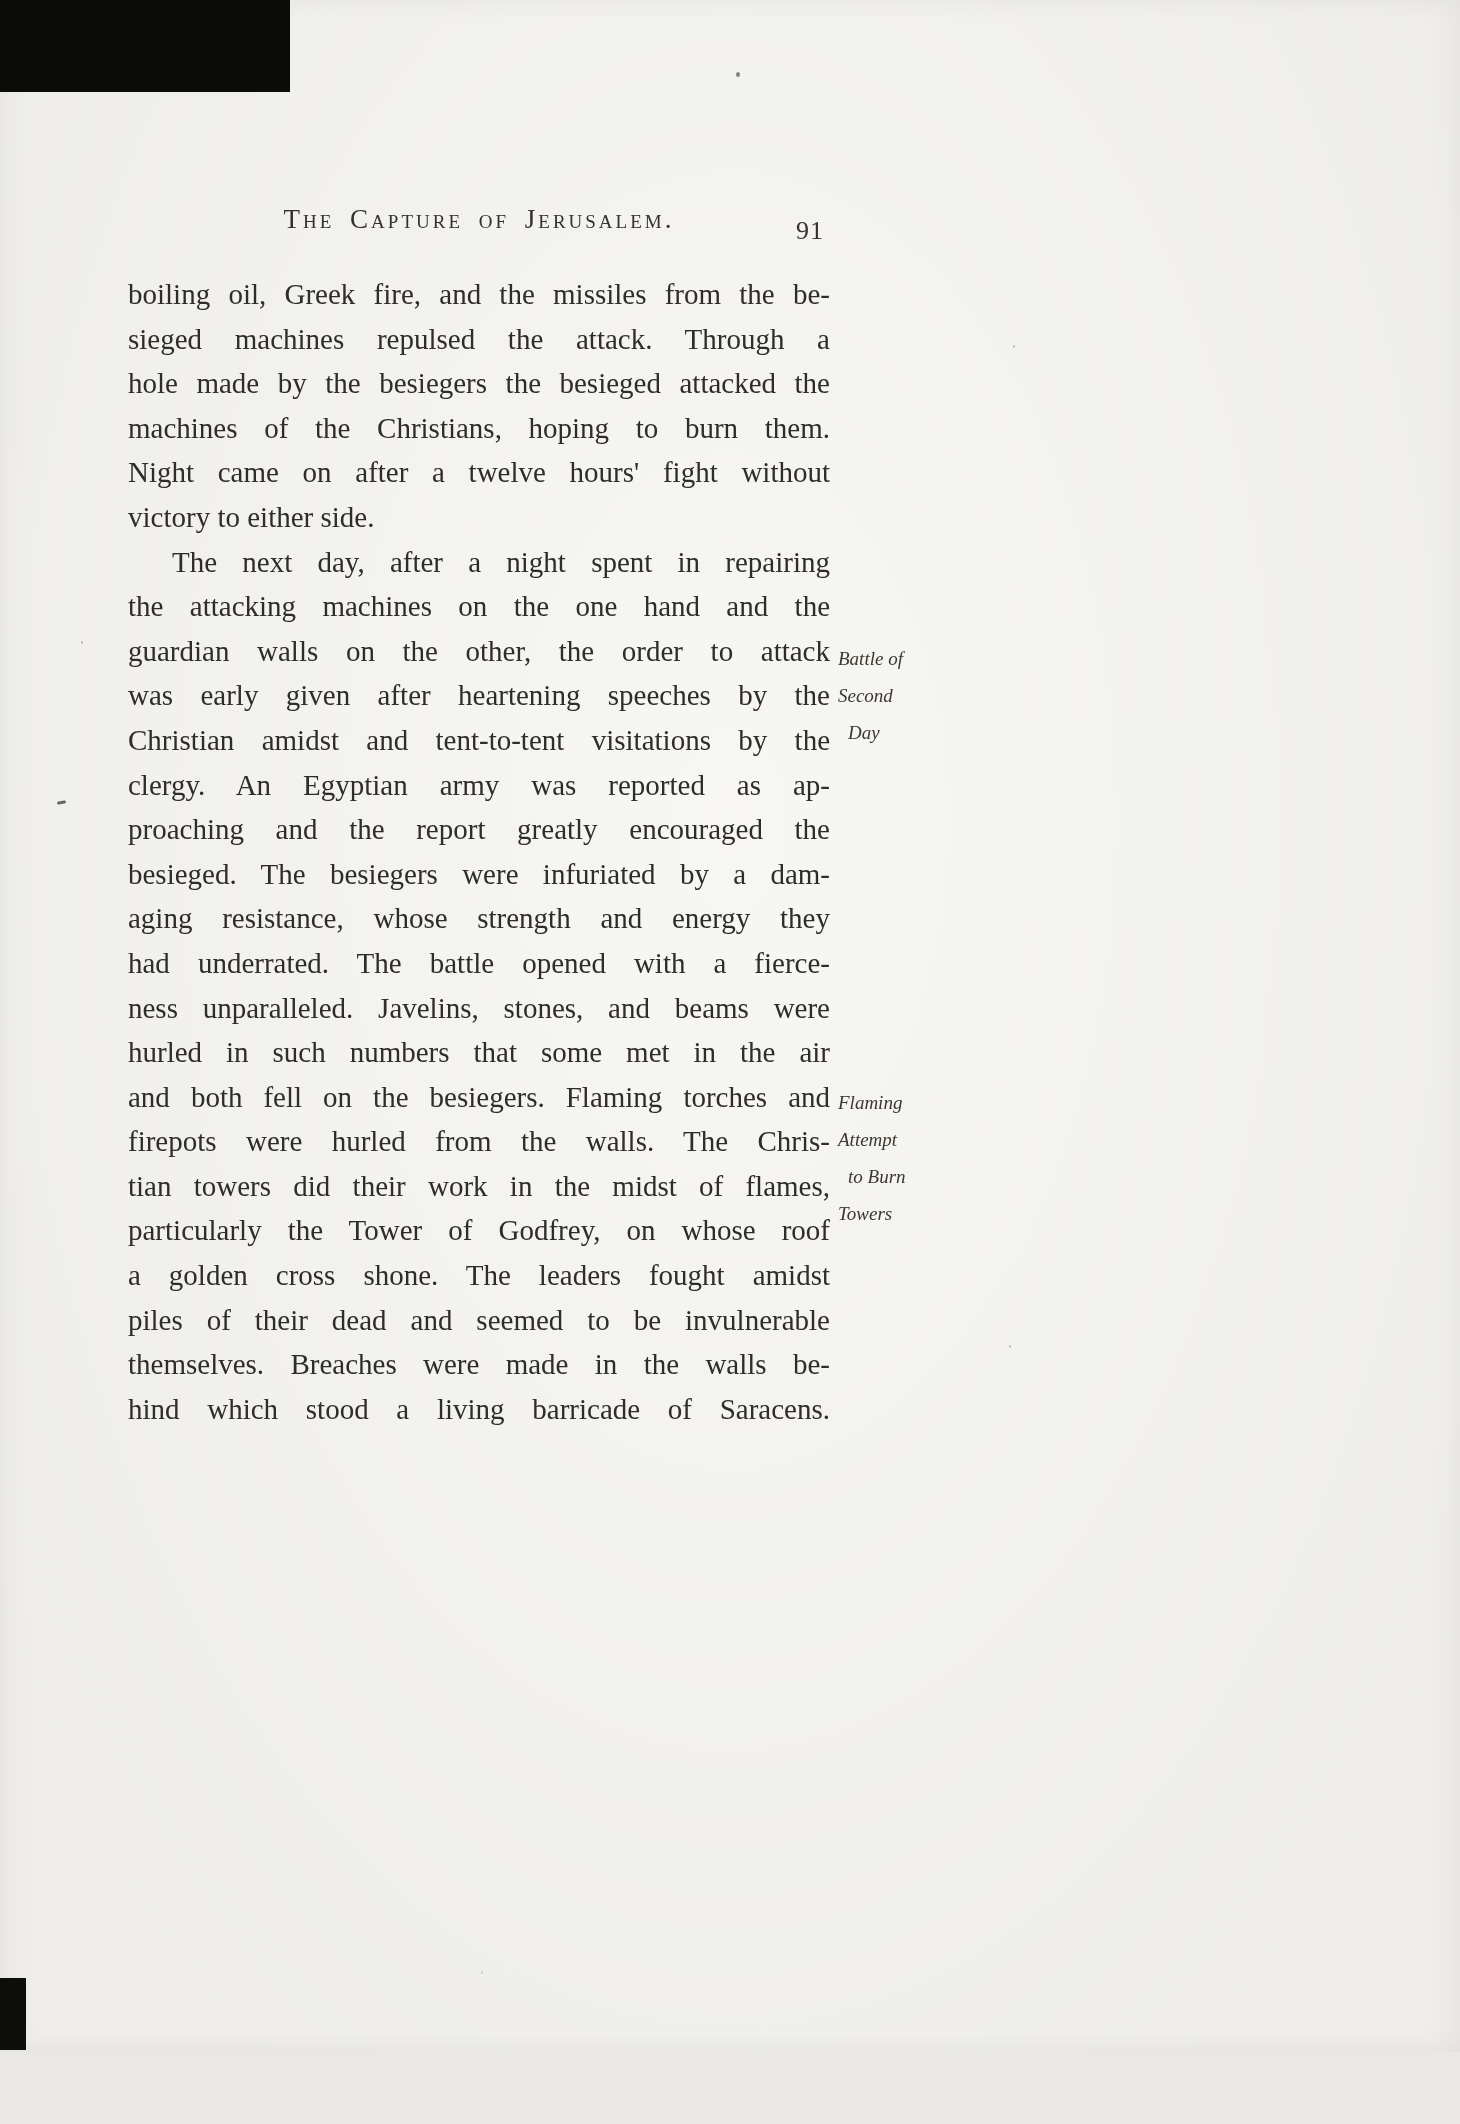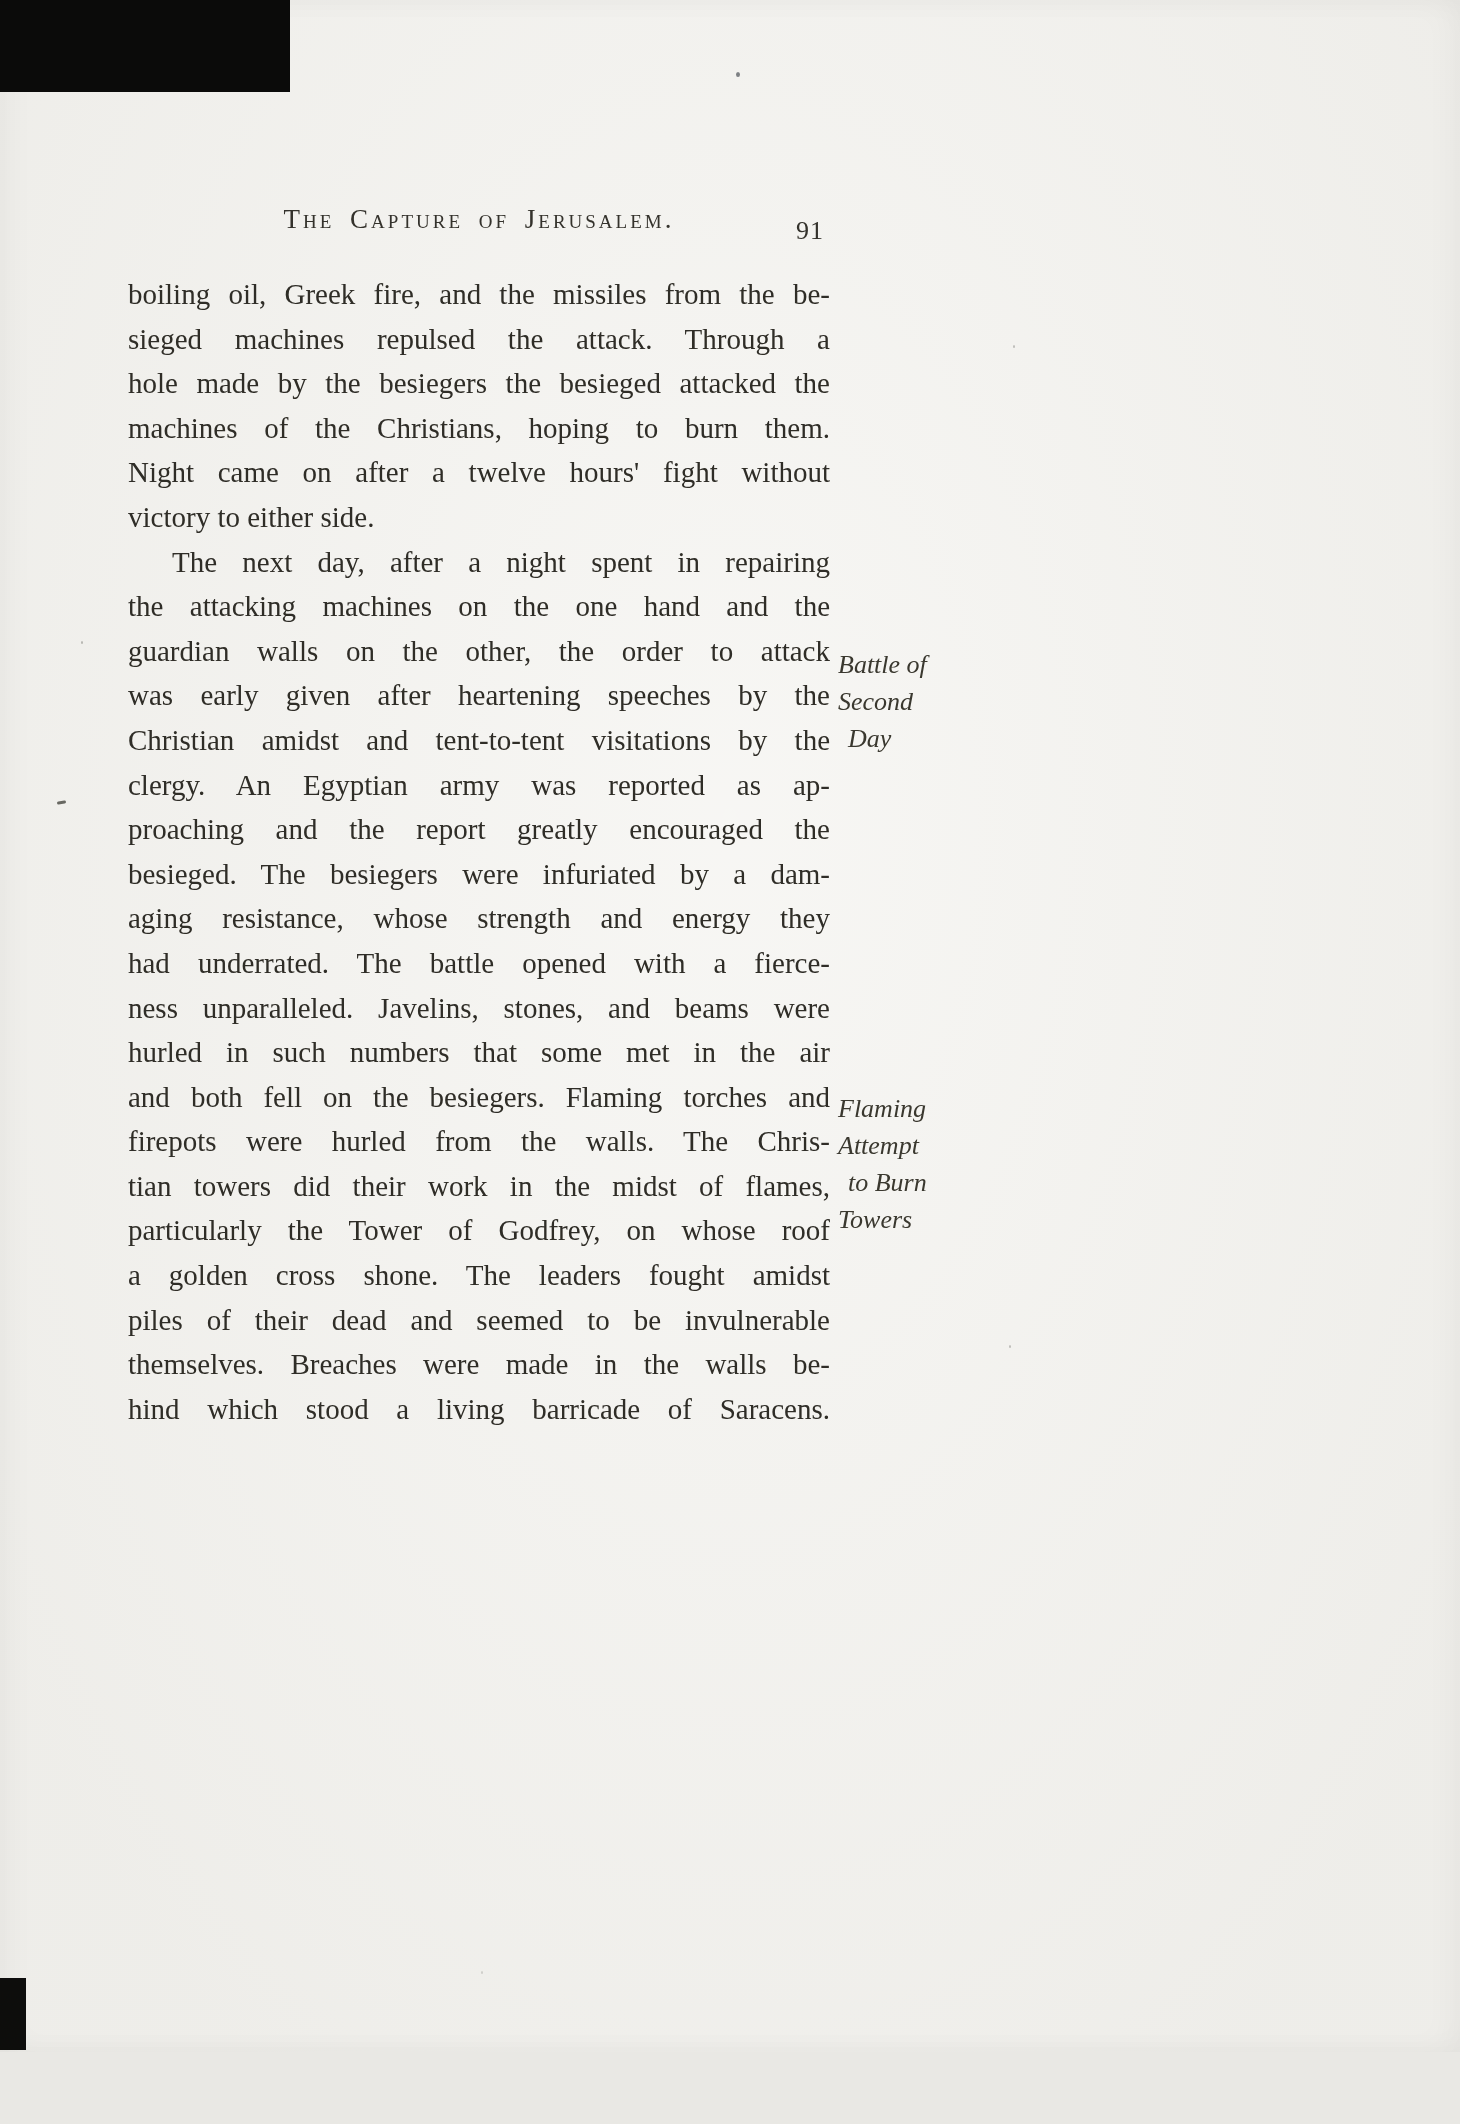--- a/index.html
+++ b/index.html
@@ -75,23 +75,22 @@
     text-align-last:justify;
     text-justify:inter-word;
   }
   .line.endpara{text-align-last:left;}
   .line.indent{text-indent:44px;}
 
   
   .note{
     position:absolute;left:838px;width:150px;
     font-style:italic;
-    font-size:26px;line-height:37px;
+    font-size:19px;line-height:37px;
     color:#3a382f;
-    margin-top:6px;
   }
   .note1{top:640px;}
   .note2{top:1084px;}
   .nline{white-space:nowrap;}
   .nindent{padding-left:10px;font-style:italic;}
 </style>
 </head>
 <body>
 
 <div class="page">

